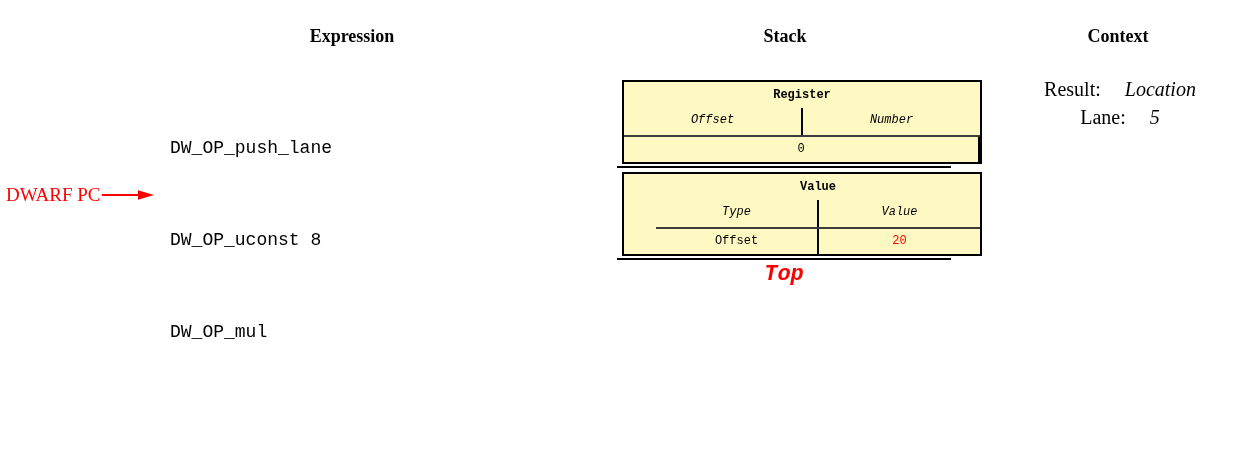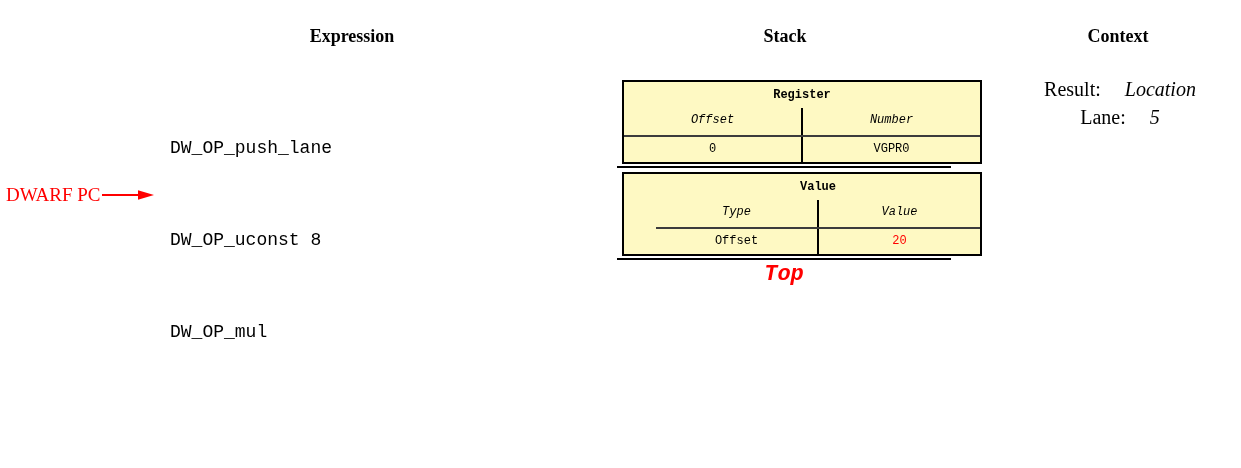--- a/index.html
+++ b/index.html
@@ -163,21 +163,20 @@
   </div>
 
   <div class="stack-table reg-table">
     <div class="tbl-title">Register</div>
     <div class="tbl-row tbl-cols">
       <div class="cell left">Offset</div>
       <div class="cell">Number</div>
     </div>
     <div class="tbl-row tbl-vals">
       <div class="cell left">0</div>
-      <div class="cell">VGPR0</div>
     </div>
   </div>
   <div class="sep sep1"></div>
 
   <div class="stack-table val-table">
     <div class="tbl-title">Value</div>
     <div class="tbl-row tbl-cols">
       <div class="cell left">Type</div>
       <div class="cell">Value</div>
     </div>

